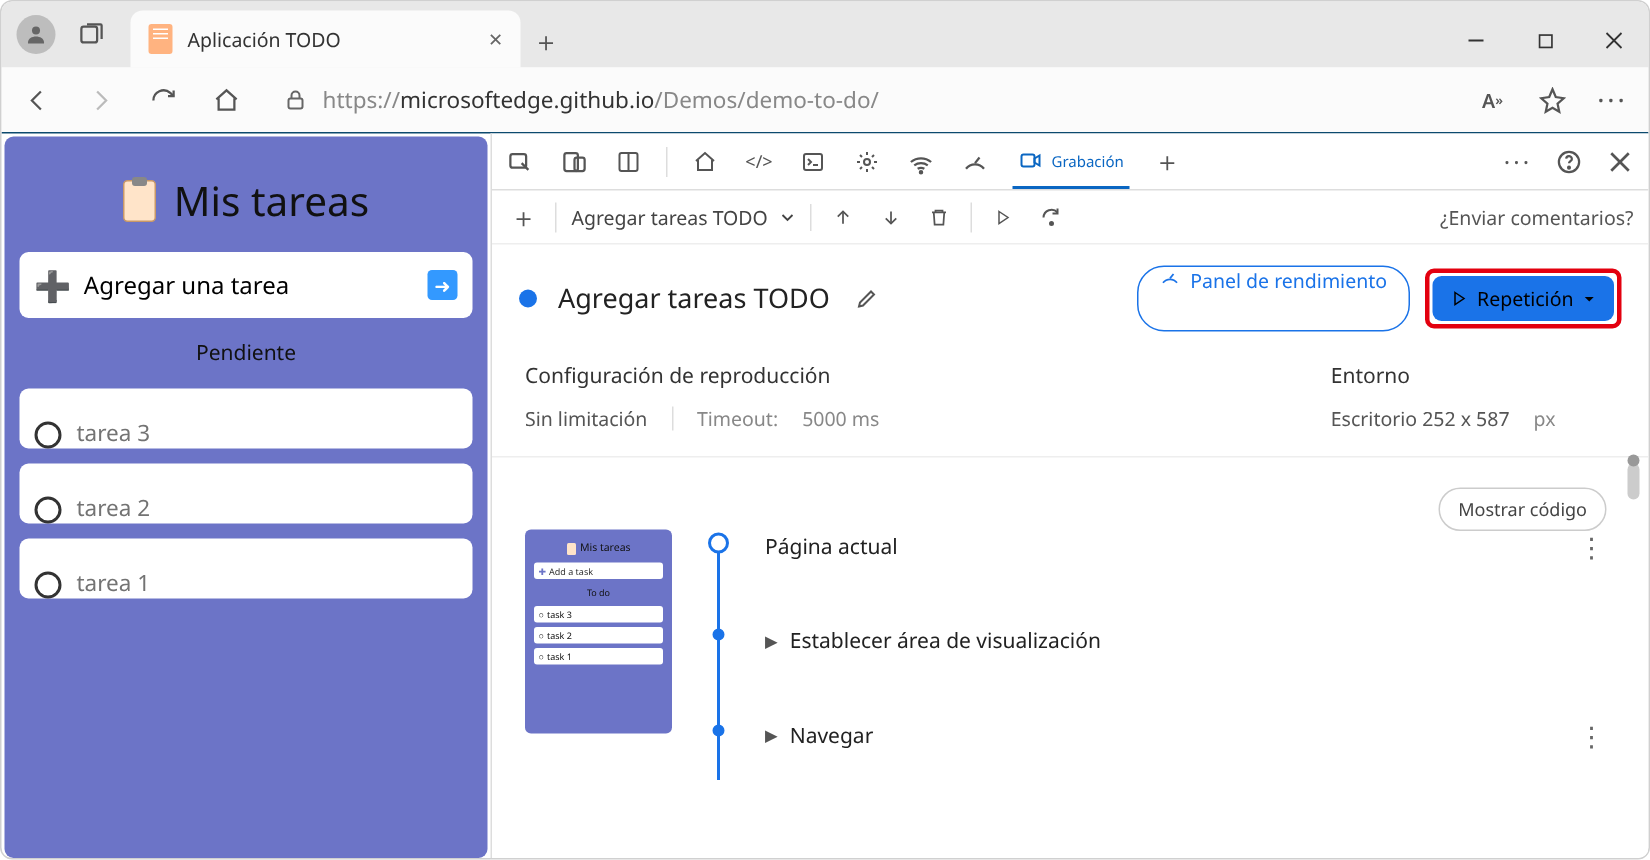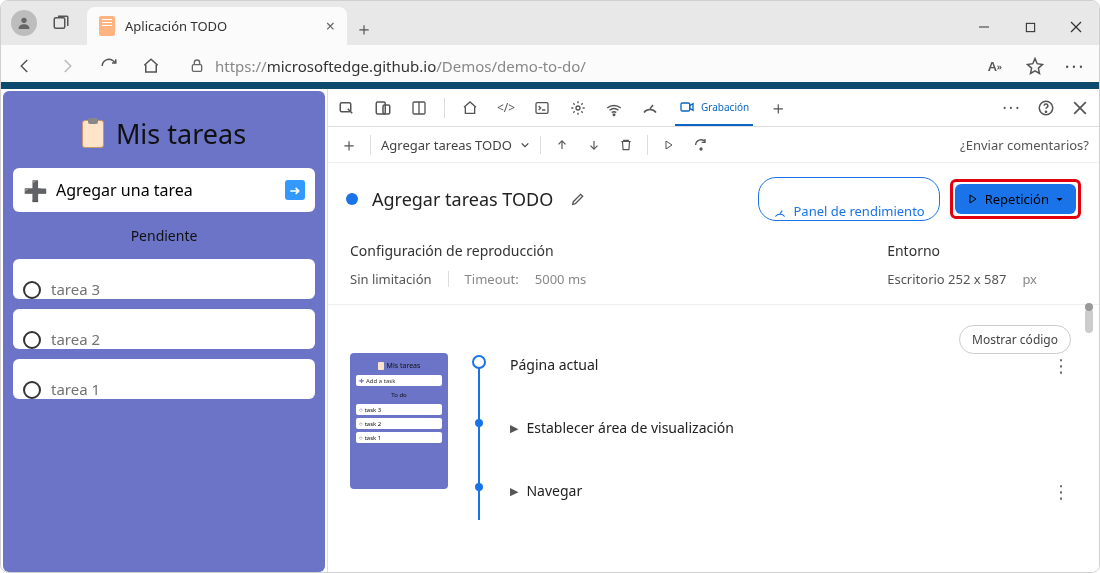--- a/index.html
+++ b/index.html
@@ -12,21 +12,21 @@
   .tabsets-icon { width: 20px; height: 20px; display:flex; align-items:center; justify-content:center; color:#555; }
   .tab { height: 38px; background: #fbfbfb; border-radius: 8px 8px 0 0; display: flex; align-items: center; padding: 0 12px; gap: 10px; width: 260px; margin-left: 6px; }
   .tab .favicon { width: 16px; height: 20px; background: #ffb380; border-radius: 2px; position:relative; }
   .tab .favicon:before { content:""; position:absolute; top:3px; left:3px; right:3px; height:1px; background:#fff; box-shadow: 0 3px 0 #fff, 0 6px 0 #fff; }
   .tab .tab-title { flex: 1; font-size: 13px; color: #333; }
   .tab .close-x { color: #666; font-size: 16px; }
   .new-tab { width: 34px; height: 34px; display:flex; align-items:center; justify-content:center; color:#555; font-size:18px; }
   .win-controls { margin-left: auto; display:flex; }
   .win-controls div { width: 46px; height: 36px; display:flex; align-items:center; justify-content:center; color:#333; }
 
-  .addrbar { height: 44px; background: #fbfbfb; display:flex; align-items:flex-end; padding: 0 8px; gap: 10px; border-bottom: 7px solid #0c4a6e; }
+  .addrbar { height: 44px; background: #fbfbfb; display:flex; align-items:center; padding: 0 8px; gap: 10px; border-bottom: 1px solid #0c4a6e; }
   .nav-btn { width: 32px; height: 32px; display:flex; align-items:center; justify-content:center; color:#555; border-radius:4px; }
   .nav-btn.disabled { color:#bbb; }
   .url-field { flex:1; display:flex; align-items:center; gap:10px; padding:0 12px; height:32px; border-radius:16px; }
   .url-text { font-size: 15px; color:#888; }
   .url-text .dark { color:#333; }
   .right-actions { display:flex; gap:8px; align-items:center; }
 
   
   .content { display:flex; height: calc(573px - 44px - 44px); }
 
@@ -52,21 +52,21 @@
   .dt-right { margin-left:auto; display:flex; gap:12px; align-items:center; }
 
   .dt-toolbar { height:36px; border-bottom:1px solid #eee; display:flex; align-items:center; padding:0 10px; gap:10px; font-size:13px; color:#444; }
   .dt-toolbar .dropdown { display:flex; align-items:center; gap:8px; border-right:1px solid #ddd; padding-right:10px; }
   .dt-toolbar .feedback { margin-left:auto; color:#555; font-size:13px; }
 
   .rec-header { display:flex; align-items:center; padding:14px 18px; gap:14px; }
   .rec-dot { width:12px; height:12px; background:#1a73e8; border-radius:50%; }
   .rec-title { font-size:18px; color:#222; }
   .rec-actions { margin-left:auto; display:flex; gap:10px; align-items:center; }
-  .pill-btn { border:1px solid #1a73e8; color:#1a73e8; border-radius:18px; height:44px; padding:0 14px; display:flex; align-items:flex-end; gap:6px; font-size:13px; background:#fff; }
+  .pill-btn { border:1px solid #1a73e8; color:#1a73e8; border-radius:18px; height:44px; padding:0 14px; display:flex; align-items:flex-start; gap:6px; font-size:13px; background:#fff; }
   .play-btn { background:#1a73e8; color:#000000; border-radius:6px; height:30px; padding:0 12px; display:flex; align-items:center; gap:6px; font-size:13px; }
   .highlight-box { border:3px solid #e3000f; border-radius:6px; padding:2px; }
 
   .settings-row { display:flex; padding:6px 22px 16px; font-size:13px; color:#555; border-bottom:1px solid #eee; }
   .settings-col { display:flex; flex-direction:column; gap:10px; }
   .settings-col .hdr { font-size:14px; color:#333; }
   .settings-col.env { margin-left:auto; text-align:left; padding-right:40px; }
   .inline-vals { display:flex; gap:16px; align-items:center; }
   .inline-vals .sep { width:1px; height:16px; background:#ddd; }
   .muted { color:#888; }

